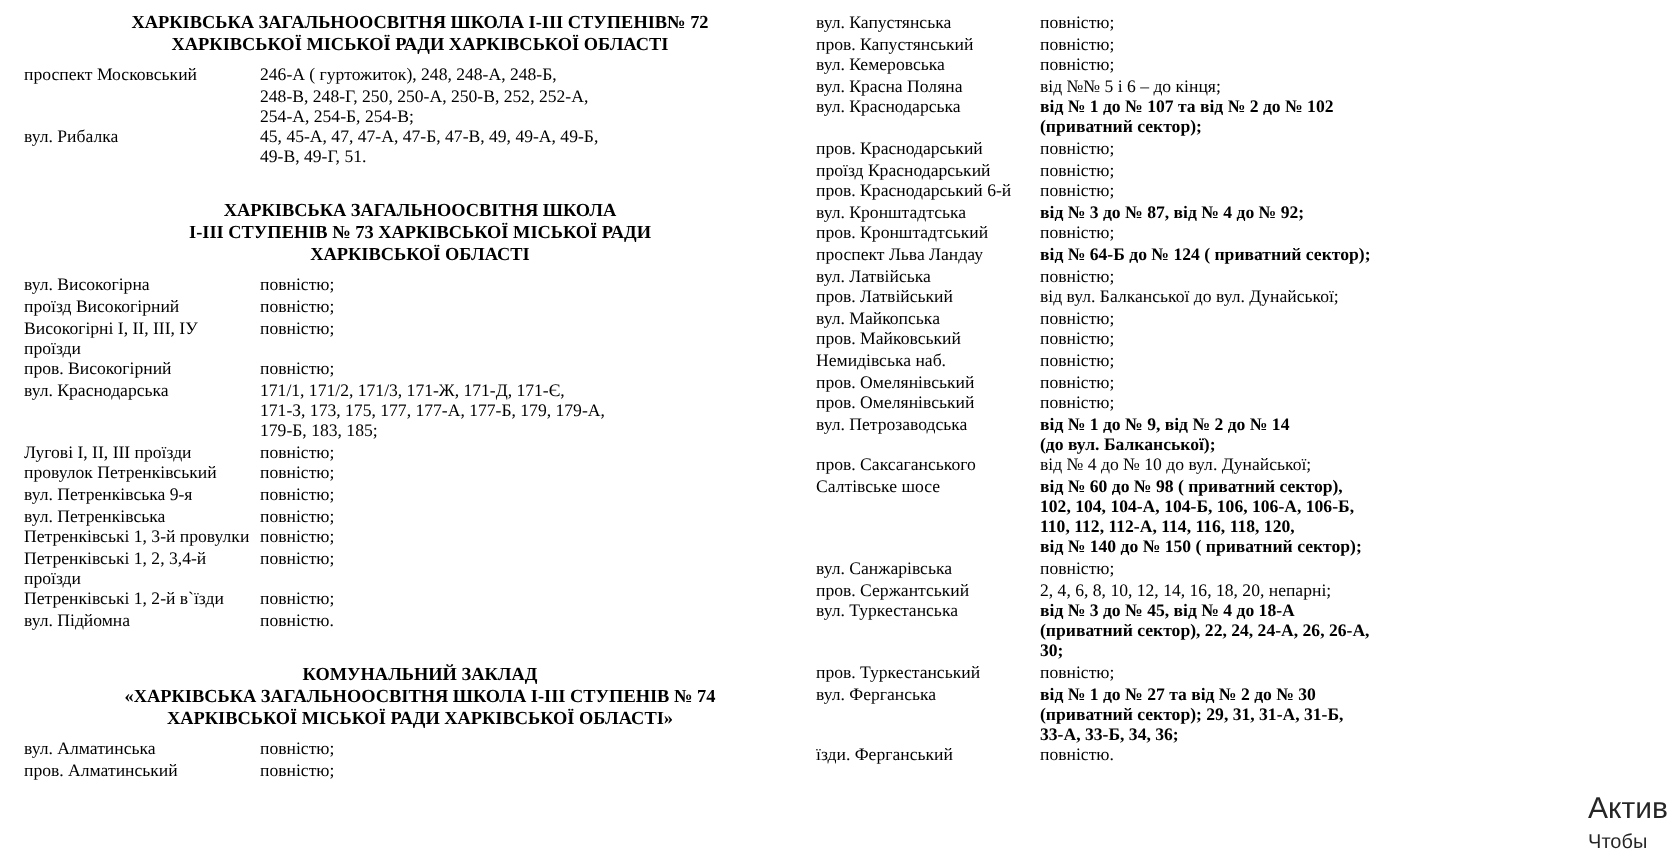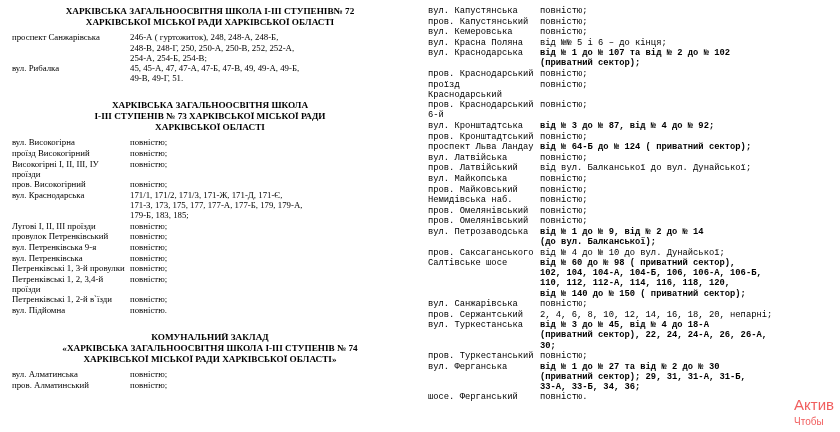--- a/index.html
+++ b/index.html
@@ -24,26 +24,25 @@
     position: absolute;
     left: 0;
     top: 0;
     width: 420px;
     height: 432px;
     padding: 0;
     box-sizing: border-box;
   }
   .col-right {
     position: absolute;
-    left: 420px;
+    left: 400px;
     top: 0;
     width: 420px;
     height: 432px;
     box-sizing: border-box;
-    font-family: Liberation Mono, monospace;
   }
   .heading {
     text-align: center;
     font-weight: bold;
     font-size: 9.2px;
     line-height: 11.2px;
     margin: 0;
     padding: 0 14px;
   }
   .heading-block {
@@ -79,21 +78,21 @@
   }
   table.entries.right .col-desc {
     padding-left: 2px !important;
   }
 
   .watermark {
     position: absolute;
     right: 6px;
     bottom: 2px;
     text-align: left;
-    color: #ef4444;
+    color: #000000;
     font-family: "Liberation Sans", sans-serif;
     font-size: 15px;
     line-height: 17px;
     opacity: 0.85;
     white-space: nowrap;
   }
   .watermark .w2 {
     font-size: 10px;
     display: block;
   }
@@ -106,21 +105,21 @@
   <div class="col-left">
     <div class="spacer-sm"></div>
     <div id="left-sections">
         <div class="heading-block">
           <p class="heading">ХАРКІВСЬКА ЗАГАЛЬНООСВІТНЯ ШКОЛА І-ІІІ СТУПЕНІВ№ 72</p>
           <p class="heading">ХАРКІВСЬКОЇ МІСЬКОЇ РАДИ ХАРКІВСЬКОЇ ОБЛАСТІ</p>
         </div>
         <table class="entries">
           <tbody>
             <tr>
-              <td class="col-street">проспект Санжарівська</td>
+              <td class="col-street">проспект Московський</td>
               <td class="col-desc">246-А ( гуртожиток), 248, 248-А, 248-Б,<br>248-В, 248-Г, 250, 250-А, 250-В, 252, 252-А,<br>254-А, 254-Б, 254-В;</td>
             </tr>
             <tr>
               <td class="col-street">вул. Рибалка</td>
               <td class="col-desc">45, 45-А, 47, 47-А, 47-Б, 47-В, 49, 49-А, 49-Б,<br>49-В, 49-Г, 51.</td>
             </tr>
           </tbody>
         </table>
         <div class="spacer-lg"></div>
         <div class="heading-block">
@@ -308,21 +307,21 @@
           </tr>
           <tr>
             <td class="col-street">пров. Туркестанський</td>
             <td class="col-desc">повністю;</td>
           </tr>
           <tr>
             <td class="col-street">вул. Ферганська</td>
             <td class="col-desc bold">від № 1 до № 27 та від № 2 до № 30<br>(приватний сектор); 29, 31, 31-А, 31-Б,<br>33-А, 33-Б, 34, 36;</td>
           </tr>
           <tr>
-            <td class="col-street">шосе. Ферганський</td>
+            <td class="col-street">їзди. Ферганський</td>
             <td class="col-desc">повністю.</td>
           </tr>
         </tbody>
     </table>
   </div>
 
   <div class="watermark">
     <span>Актив</span>
     <span class="w2">Чтобы</span>
   </div>

